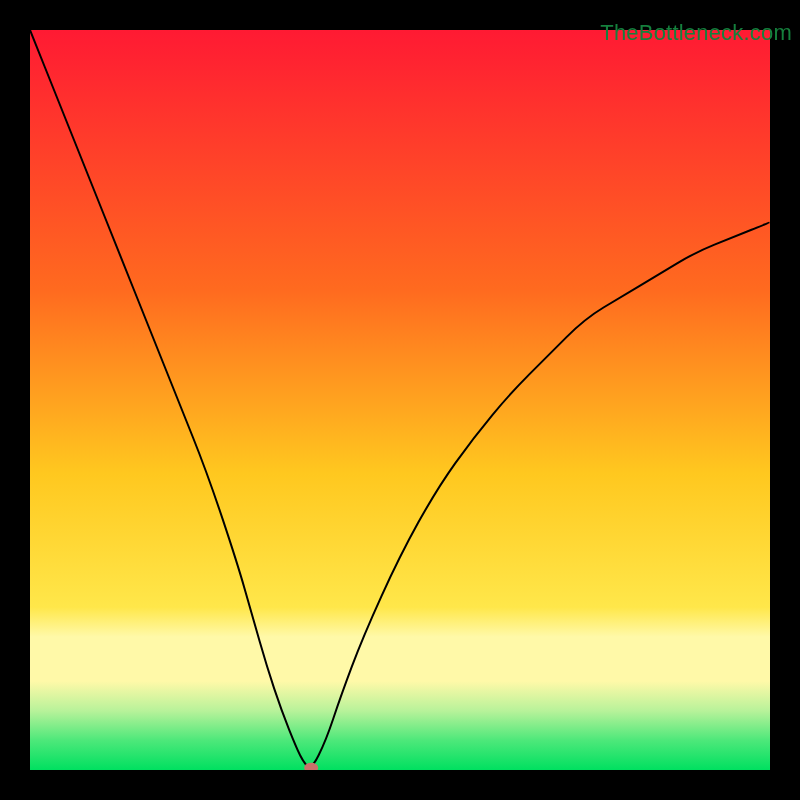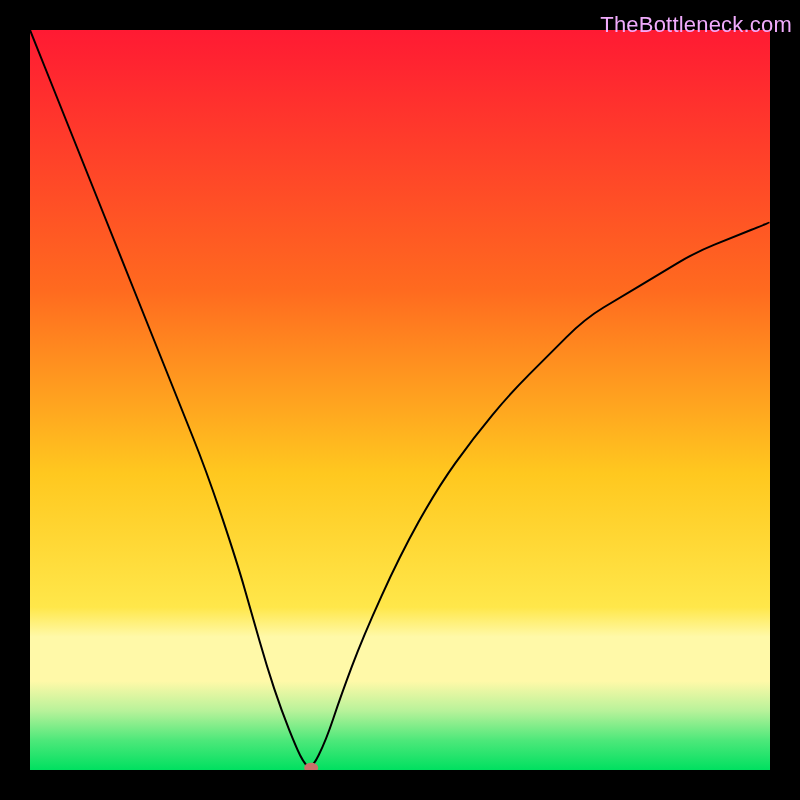--- a/index.html
+++ b/index.html
@@ -15,23 +15,23 @@
     font-family: Arial, Helvetica, sans-serif;
   }
   .frame {
     width: 800px;
     height: 800px;
     background: #000;
     position: relative;
   }
   .watermark {
     position: absolute;
-    top: 12px;
+    top: 20px;
     right: 8px;
-    color: #f0abfc;
+    color: #15803d;
     font-size: 22px;
     font-weight: 400;
     letter-spacing: 0.2px;
     z-index: 10;
   }
   .plot-wrap {
     position: absolute;
     left: 30px;
     top: 30px;
     width: 740px;

